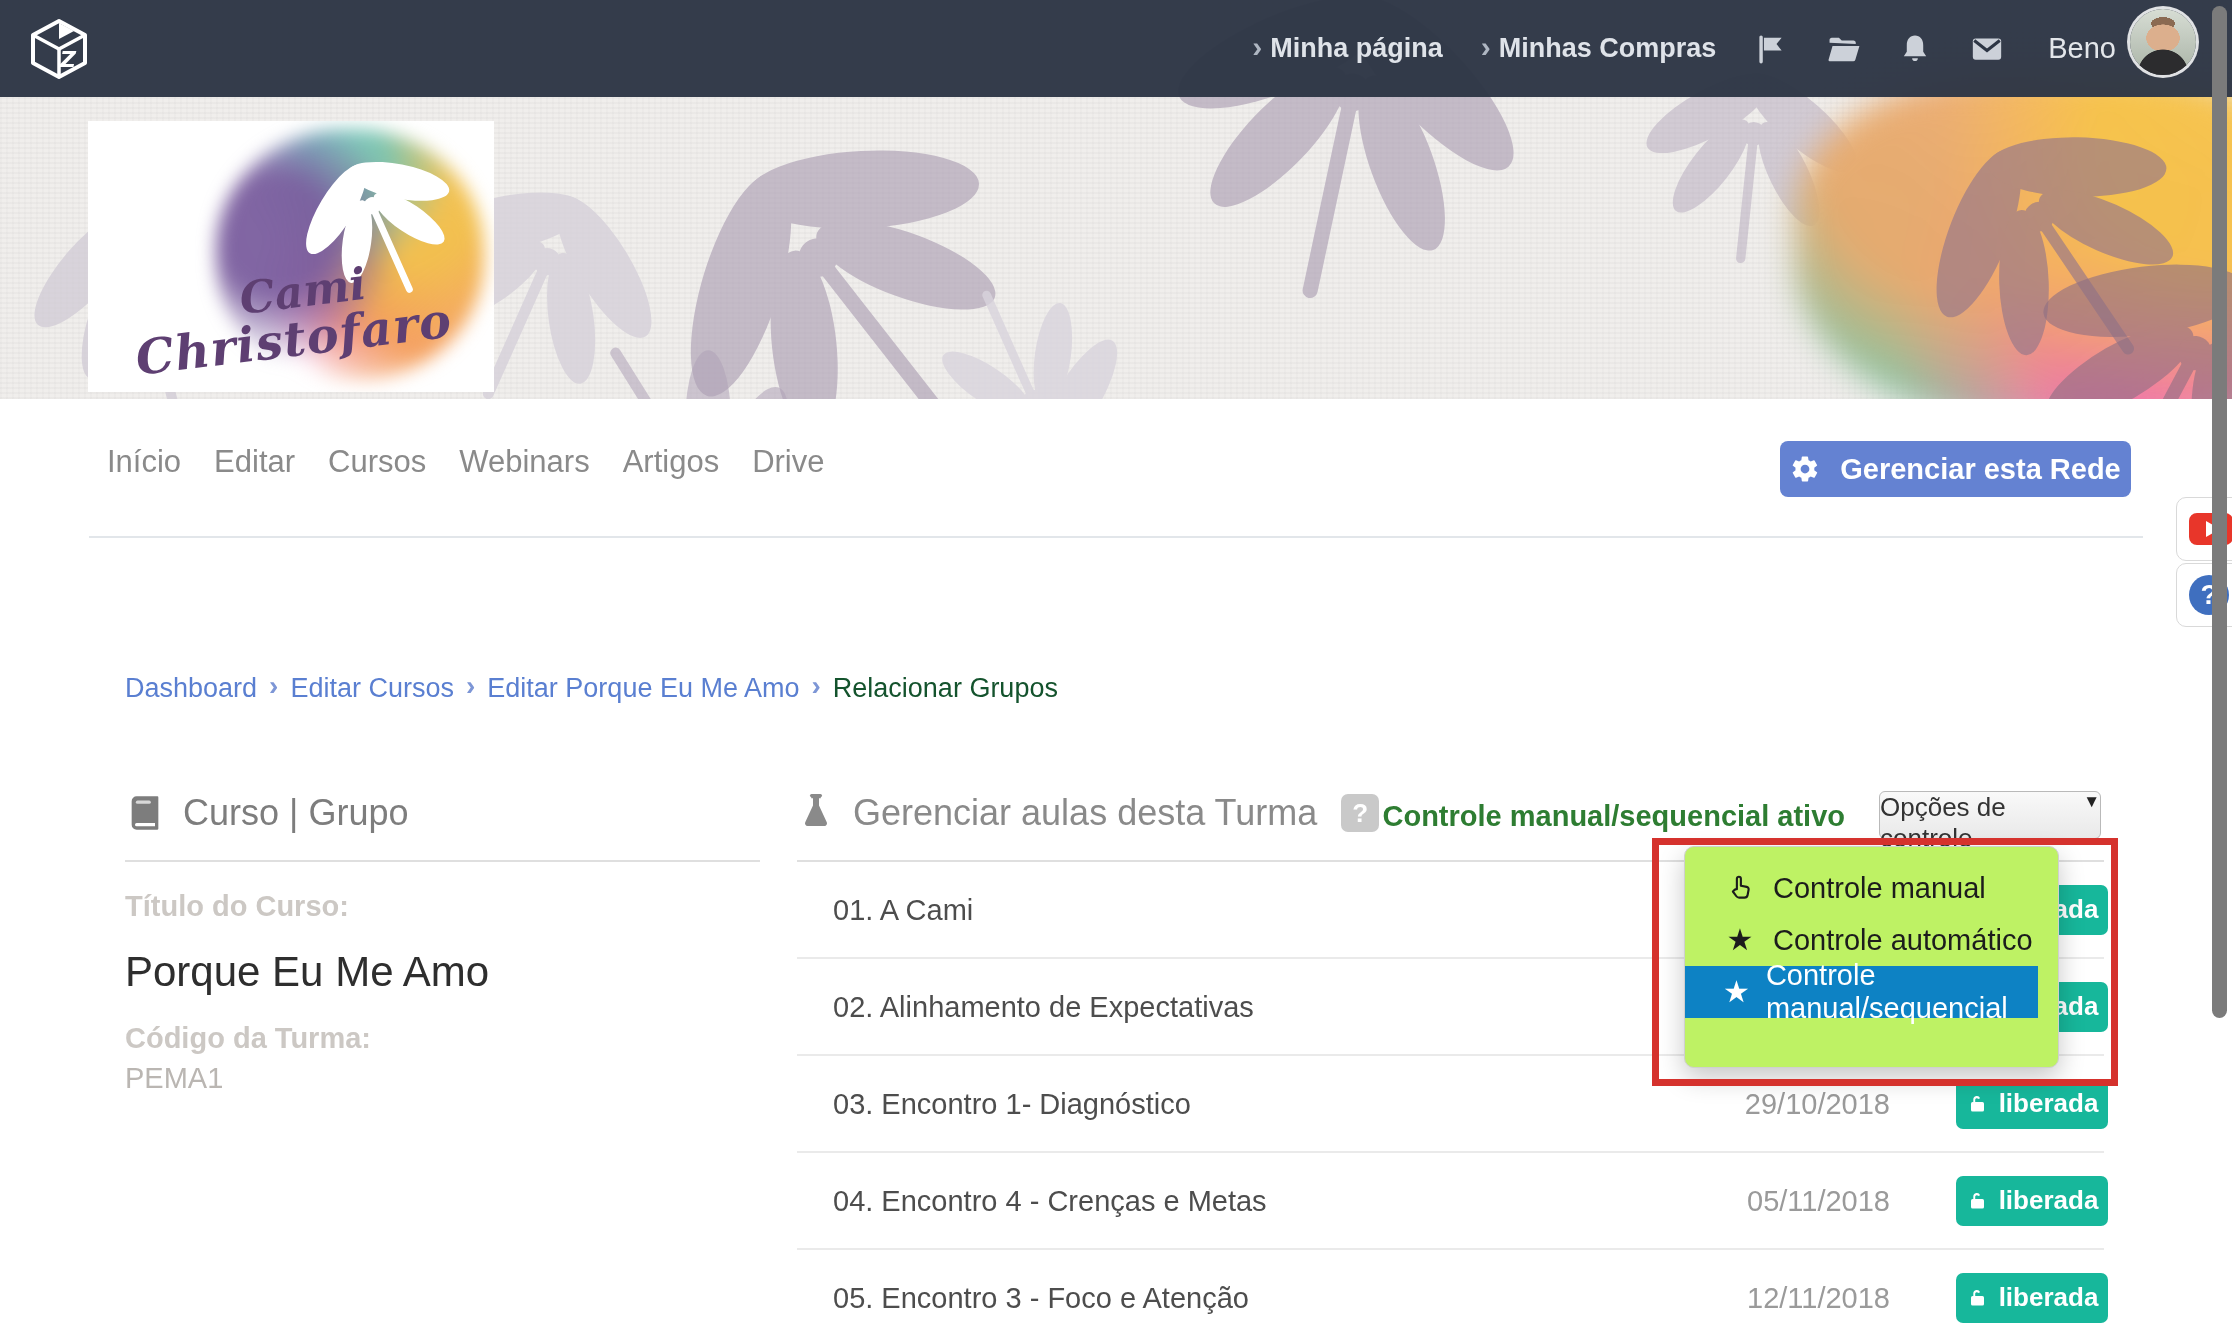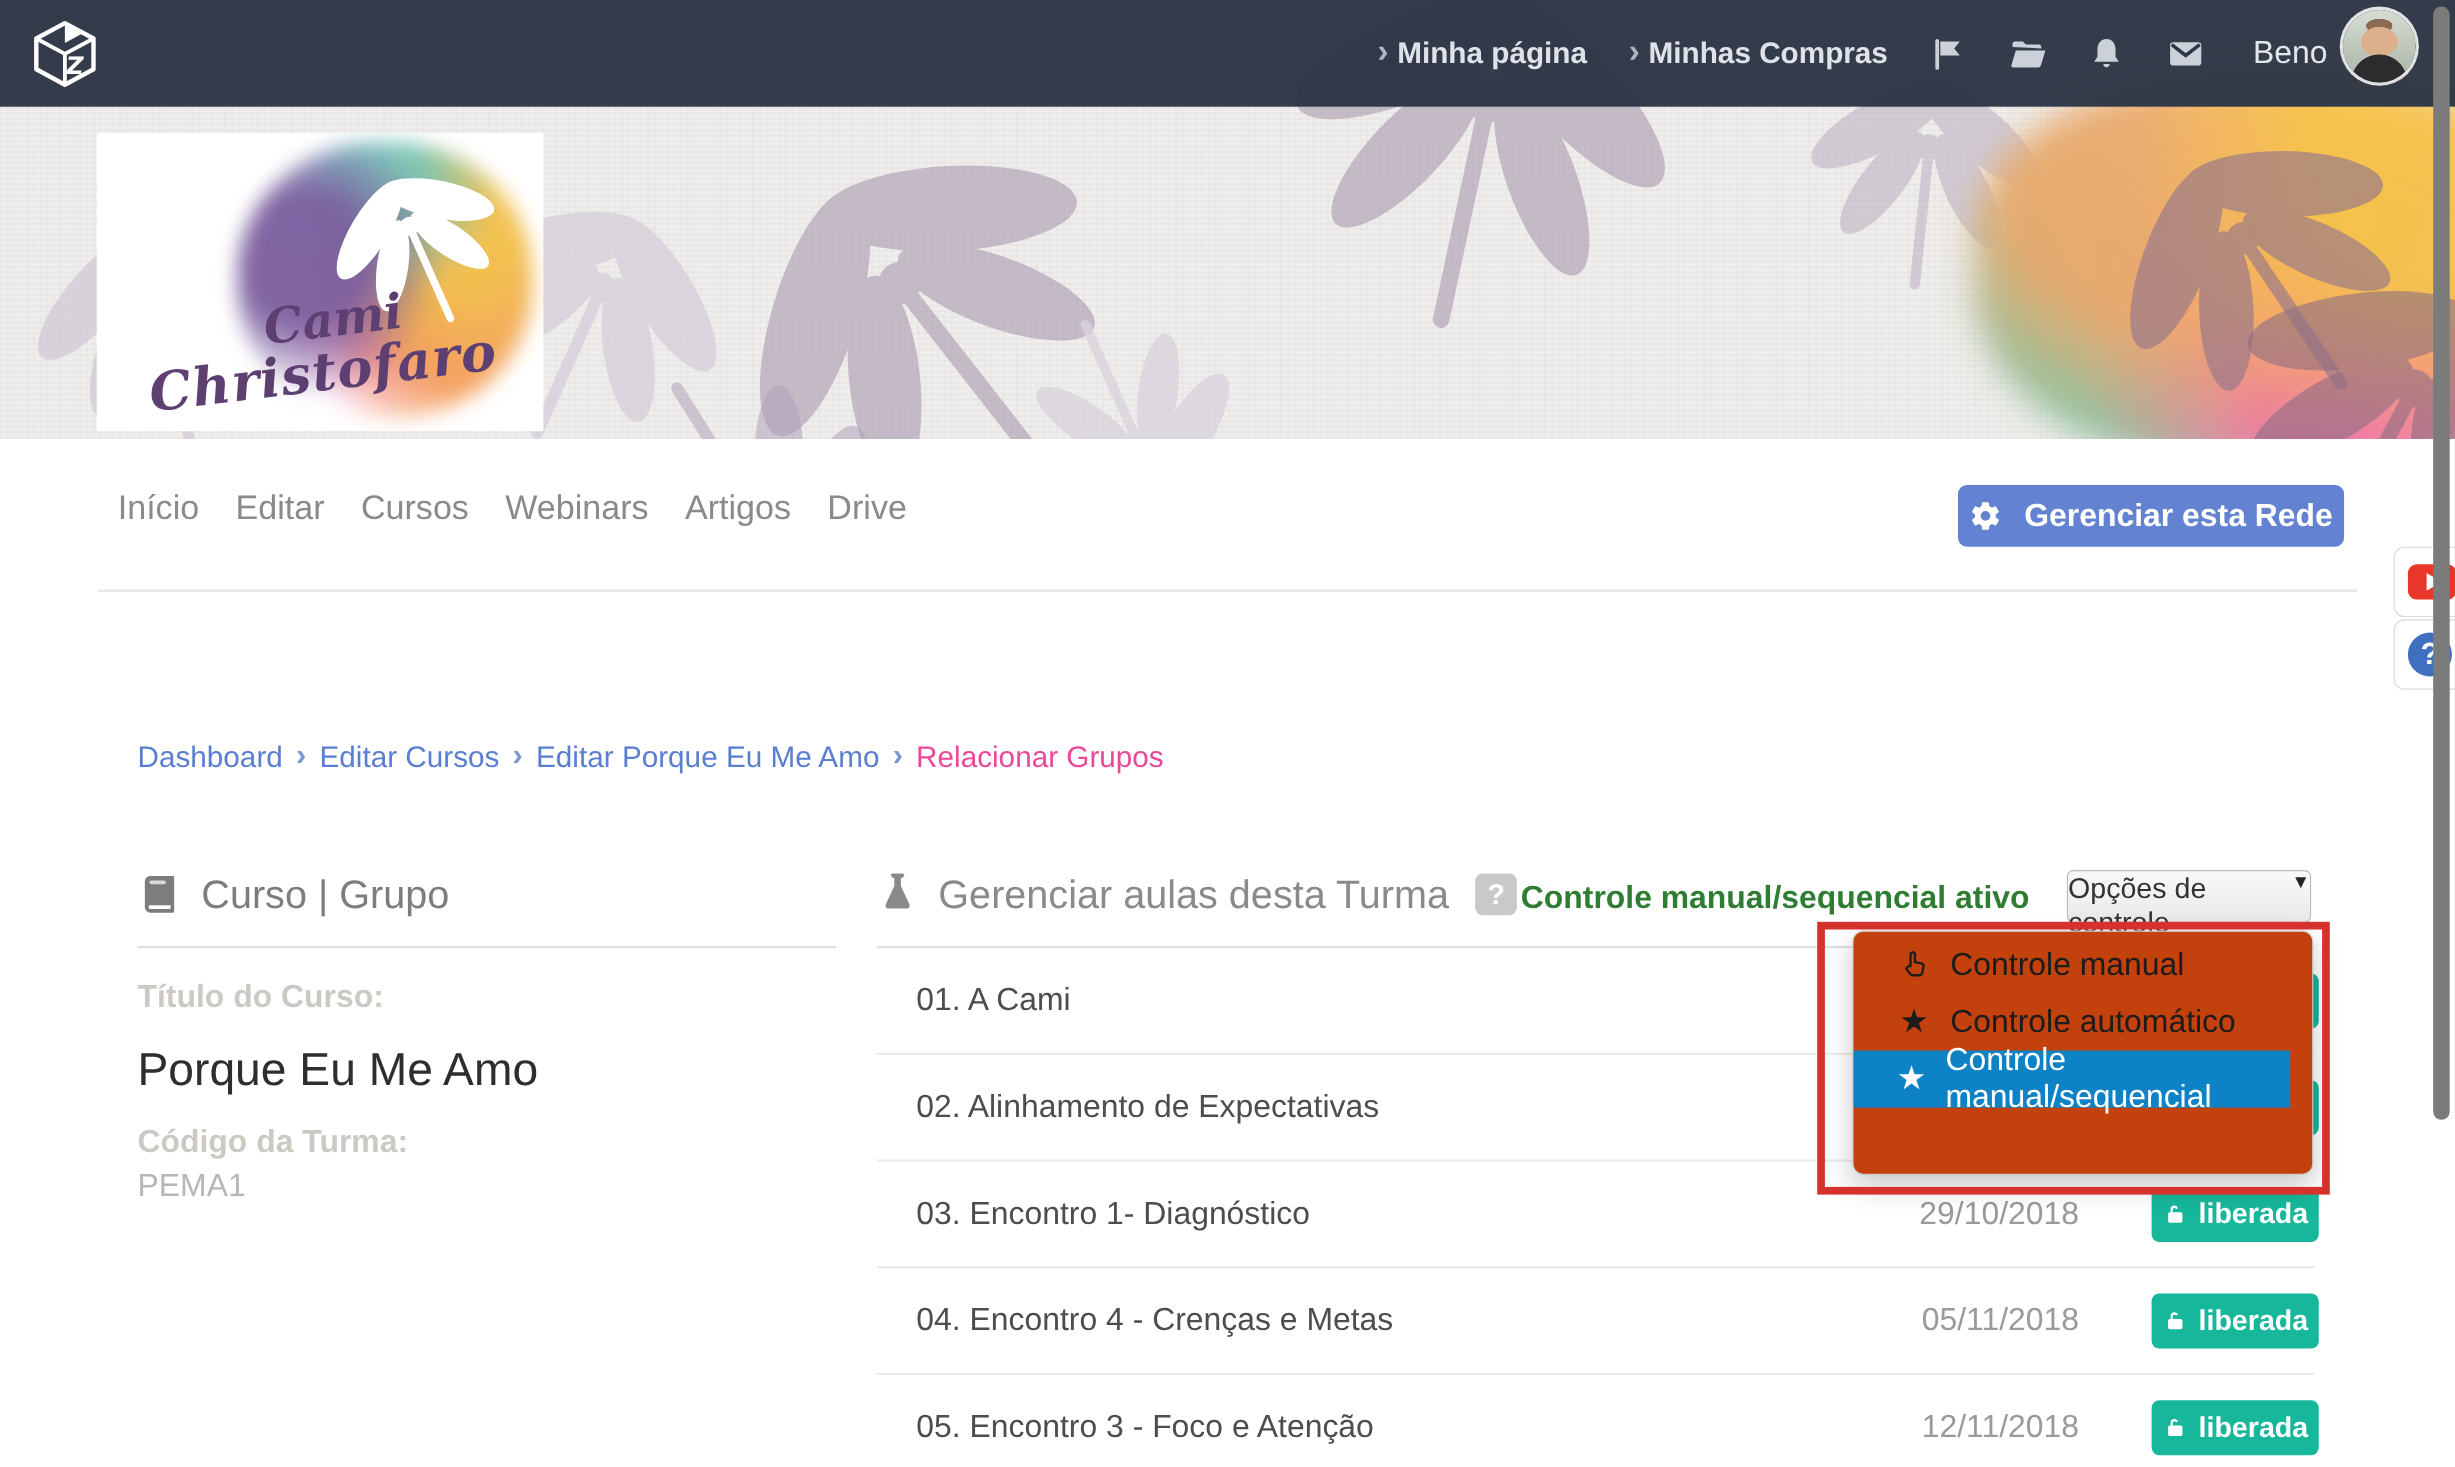--- a/index.html
+++ b/index.html
@@ -98,21 +98,21 @@
   .help-circle{width:40px;height:40px;border-radius:50%;background:#3f6fbf;color:#fff;
     font-size:28px;font-weight:700;display:flex;align-items:center;justify-content:center;}
 
   
   .scroll-thumb{left:2212px;top:6px;width:15px;height:1012px;border-radius:8px;background:#7b7b7b;z-index:30;}
 
   
   .breadcrumb{left:125px;top:672px;display:flex;align-items:center;gap:12px;font-size:27px;z-index:11;}
   .crumb-link{color:#5a7fd1;cursor:pointer;white-space:nowrap;}
   .crumb-sep{color:#7d96d6;font-weight:700;font-size:28px;transform:translateY(-2px);}
-  .crumb-current{color:#ec4899;}
+  .crumb-current{color:#14532d;}
 
   
   .panel-heading{display:flex;align-items:center;gap:18px;color:#7d7d7d;font-size:36px;}
   .left-head{left:125px;top:792px;z-index:11;}
   .left-rule{left:125px;top:860px;width:635px;height:2px;background:#dfdfdf;}
   .muted-label{color:#ccc8c4;font-size:29px;font-weight:700;}
   .lbl-titulo{left:125px;top:890px;}
   .course-title{left:125px;top:948px;font-size:42px;color:#2e2e2e;}
   .lbl-codigo{left:125px;top:1022px;}
   .class-code{left:125px;top:1062px;font-size:29px;color:#bab6b2;}
@@ -139,23 +139,23 @@
   .lesson-date{position:absolute;right:214px;top:50%;transform:translateY(-50%);font-size:29px;color:#9a9a9a;}
   .liberada-btn{
     position:absolute;right:-4px;top:50%;transform:translateY(-50%);
     width:152px;height:50px;background:#17b79b;border-radius:7px;color:#fff;
     display:flex;align-items:center;justify-content:center;gap:9px;
     font-size:26px;font-weight:700;cursor:pointer;
   }
 
   
   .dropdown{
-    left:1684px;top:846px;width:419px;height:222px;background:#c2410c;border:1px solid #cfcfcf;
+    left:1684px;top:846px;width:375px;height:222px;background:#bef264;border:1px solid #cfcfcf;
     border-radius:10px;box-shadow:0 10px 26px rgba(0,0,0,.22);z-index:40;box-sizing:border-box;
-    padding-top:4px;overflow:hidden;
+    padding-top:15px;overflow:hidden;
   }
   .dd-item{height:52px;display:flex;align-items:center;gap:16px;padding-left:38px;
     font-size:29px;color:#1c1c1c;cursor:pointer;box-sizing:border-box;}
   .dd-item .dd-ico{width:34px;height:34px;color:#1c1c1c;display:inline-flex;align-items:center;justify-content:center;}
   .dd-item .star-glyph{font-size:30px;line-height:1;}
   .dd-item.selected{background:#0d82c4;color:#fff;margin-right:20px;font-weight:500;}
   .dd-item.selected .dd-ico{color:#fff;}
   .red-box{left:1652px;top:838px;width:466px;height:248px;border:7px solid #d5322d;
     box-sizing:border-box;z-index:60;pointer-events:none;}
 

